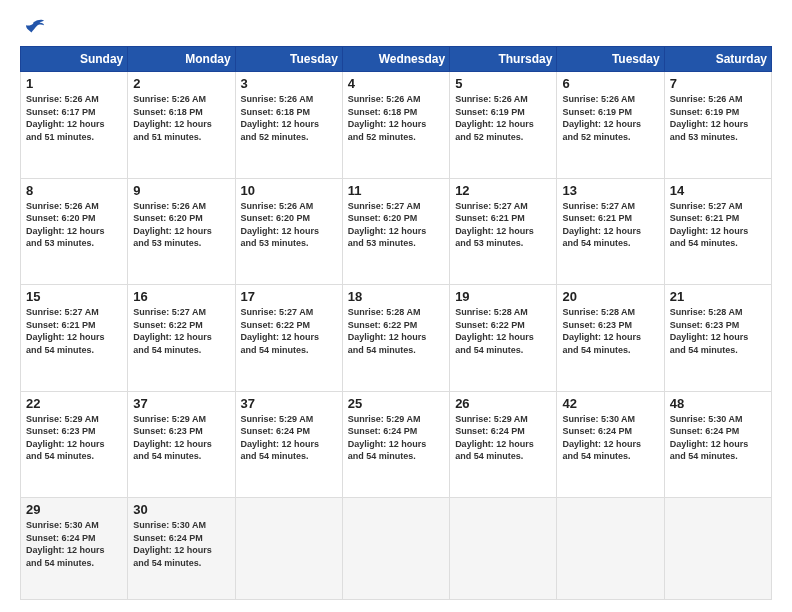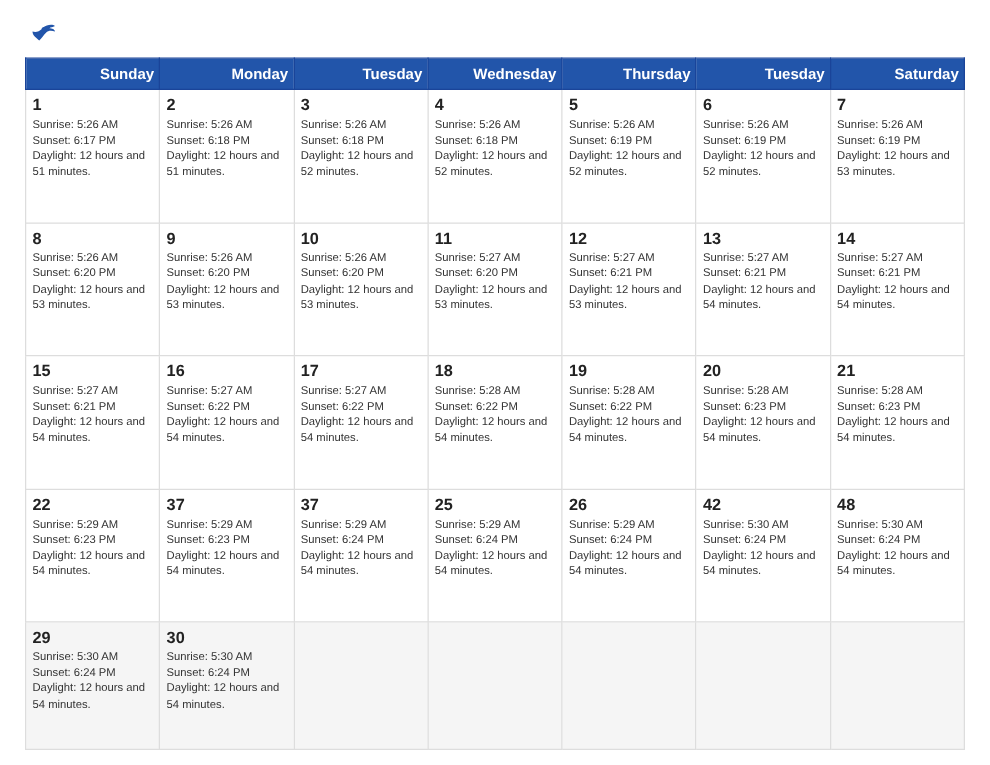--- a/index.html
+++ b/index.html
@@ -97,20 +97,21 @@
       font-size: 13px;
       font-weight: bold;
       color: #222;
       display: block;
       margin-bottom: 2px;
     }
     .day-info {
       font-size: 9px;
       color: #333;
       line-height: 1.4;
+      font-weight: bold;
     }
   </style>
 </head>
 <body>
 
 <div class="page">
   <div class="header">
     <div class="logo">
       <div class="logo-text">
         <span class="logo-general"></span>

